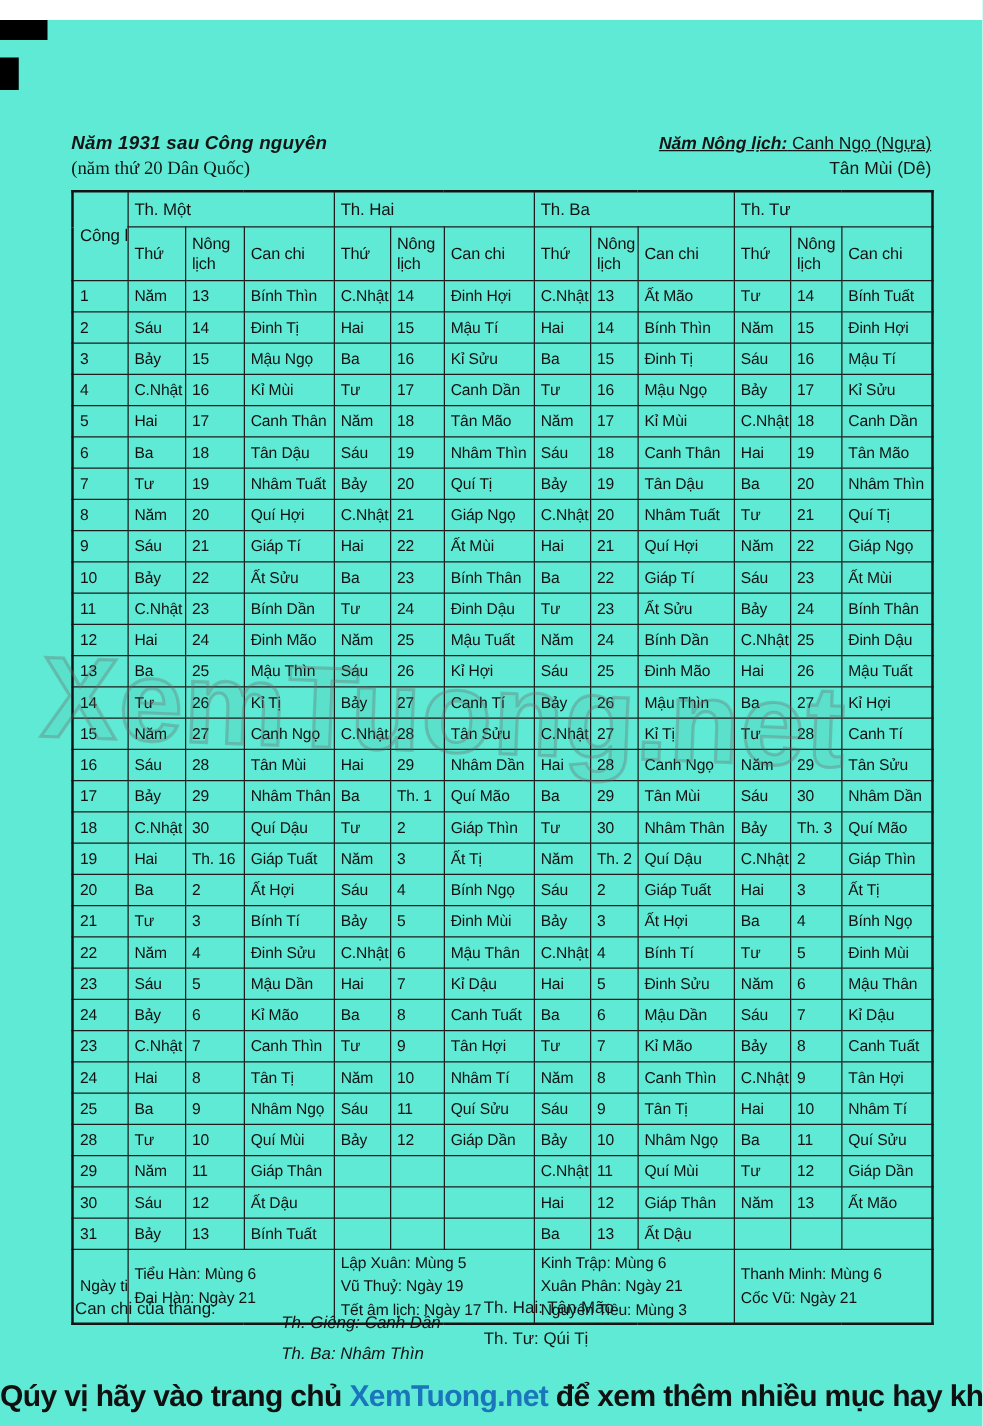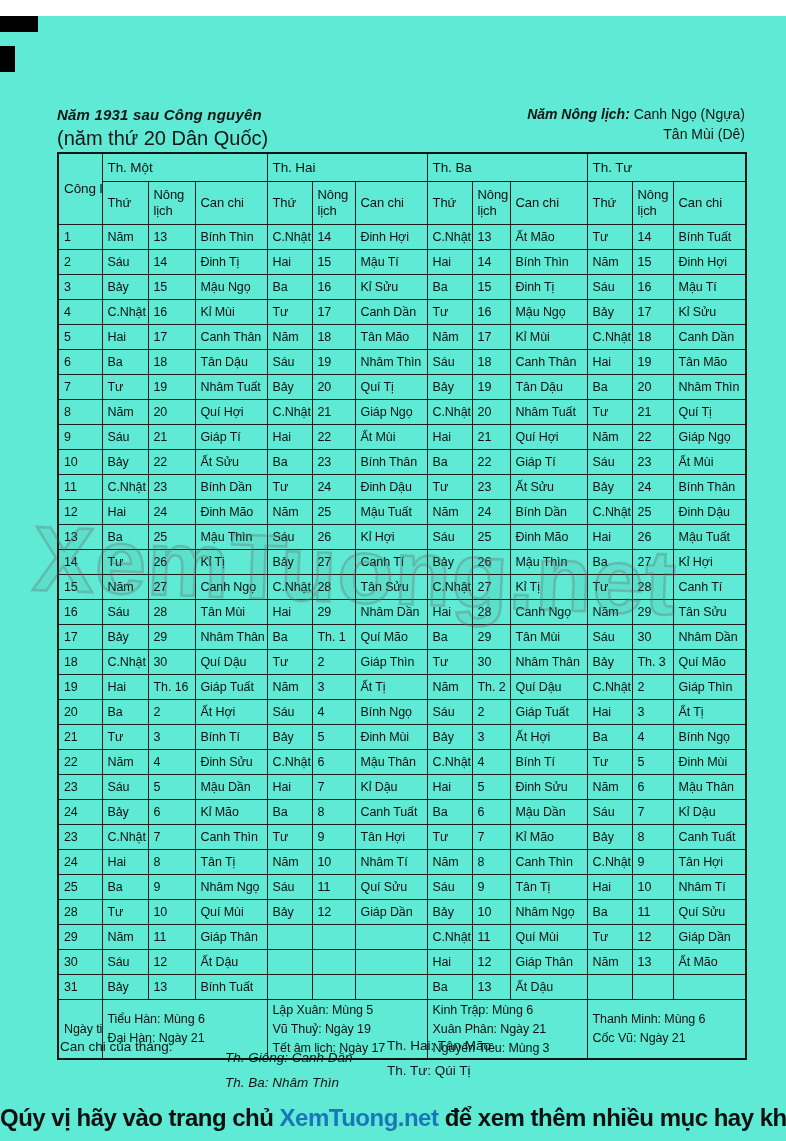--- a/index.html
+++ b/index.html
@@ -7,23 +7,23 @@
     position:relative;width:786px;height:1141px;margin:16px auto;
     background:#5eead4;overflow:hidden;
     font-family:"Liberation Sans", sans-serif;color:#151515;
   }
   .mark{position:absolute;background:#000;}
   .mark1{left:0;top:0;width:38px;height:16px;}
   .mark2{left:0;top:30px;width:15px;height:26px;}
 
   .hdr{position:absolute;left:57px;top:90px;width:688px;display:flex;justify-content:space-between;}
   .hdr-title{font-size:15px;font-weight:700;font-style:italic;letter-spacing:.2px;}
-  .hdr-sub{font-size:20px;margin-top:4px;}
+  .hdr-sub{font-size:15px;margin-top:4px;font-family:Liberation Serif, serif;}
   .hdr-right{text-align:right;font-size:14px;}
-  .hdr-right .line{margin-bottom:4px;}
+  .hdr-right .line{margin-bottom:4px;text-decoration:underline;}
   .bold-it{font-weight:700;font-style:italic;}
 
   table.cal{
     position:absolute;left:57px;top:136px;width:688px;
     border-collapse:collapse;table-layout:fixed;
     border:2px solid #141414;background:transparent;z-index:1;
   }
   table.cal th, table.cal td{
     border:1px solid #1d1d1d;font-weight:normal;
     font-size:12.5px;letter-spacing:-0.1px;color:#121212;

